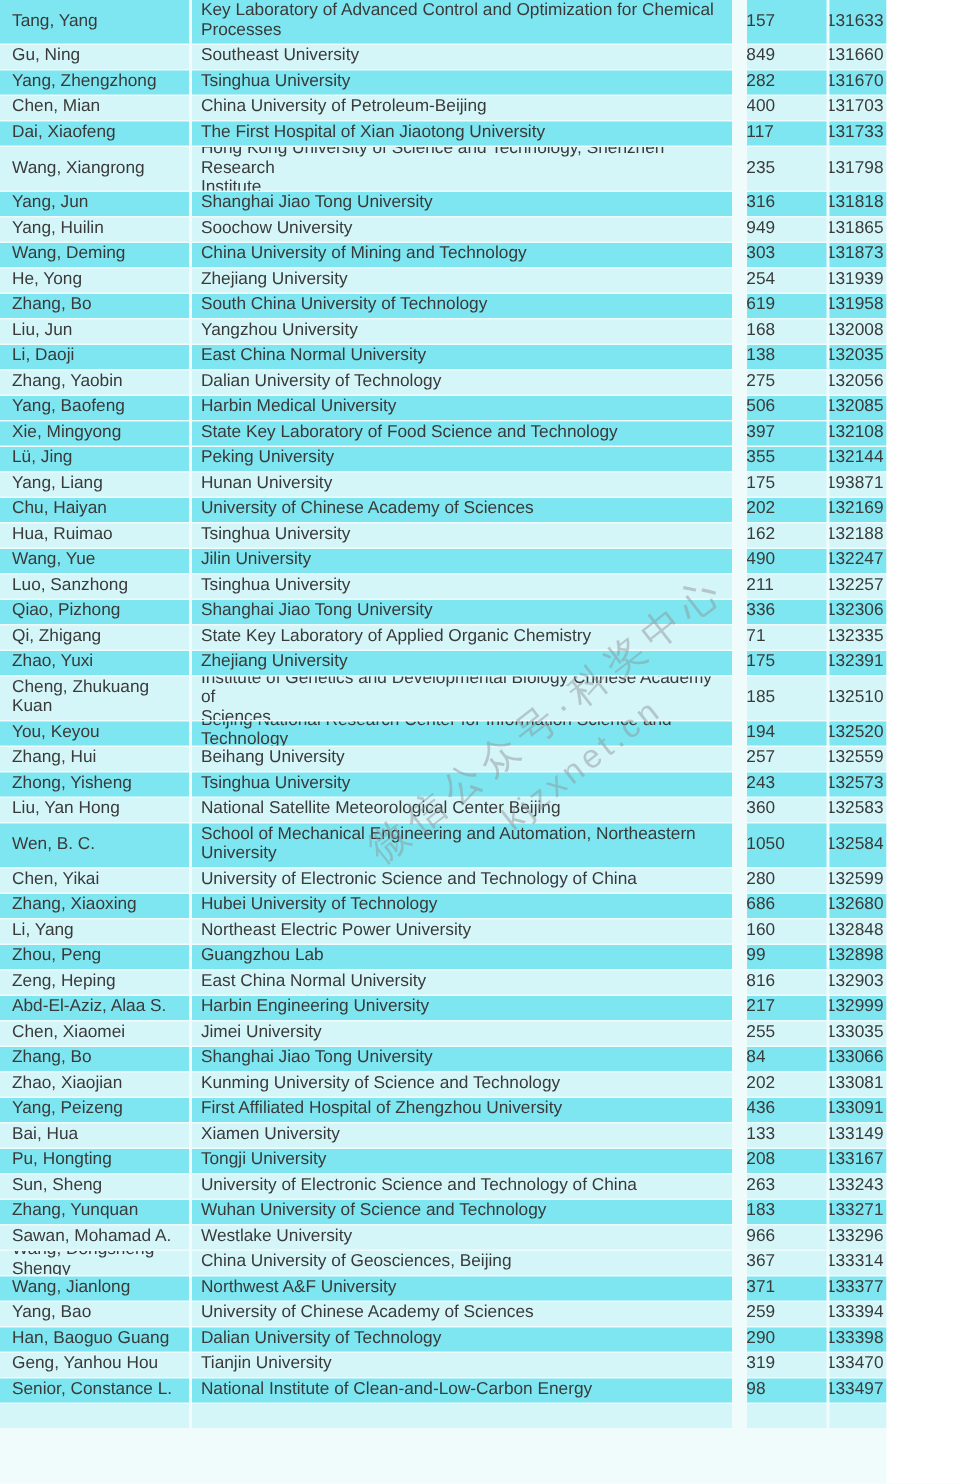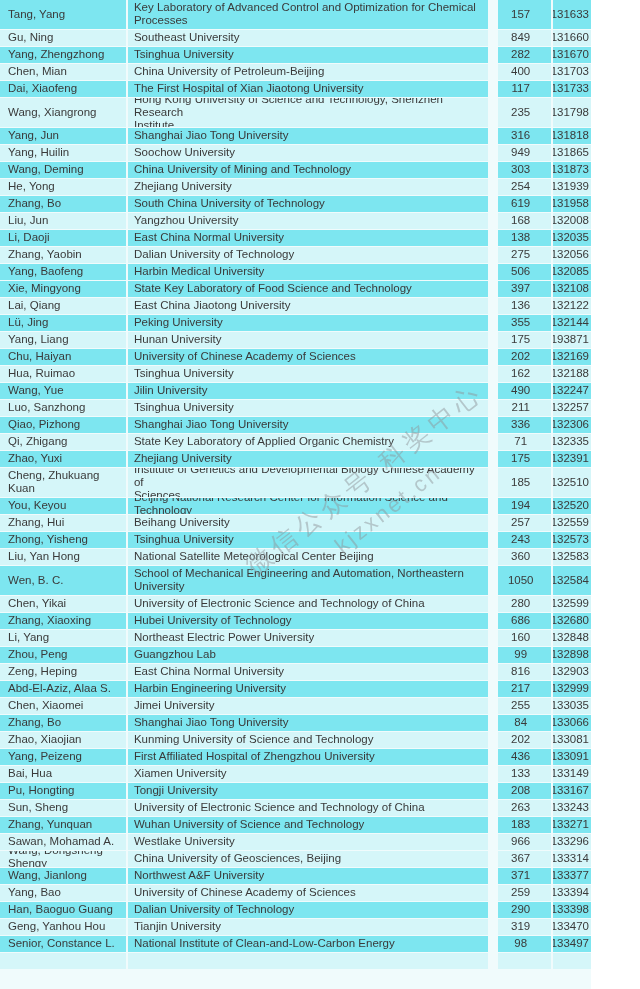--- a/index.html
+++ b/index.html
@@ -33,21 +33,21 @@
     overflow: hidden;
     color: var(--text);
     font-size: 11.5px;
     line-height: 13px;
   }
   .row.dark  .cell { background: var(--row-dark); }
   .row.light .cell { background: var(--row-light); }
   .inner { white-space: pre-line; }
   .name  { width: 138px; padding: 0 2px 0 8px; }
   .inst  { width: 396px; padding: 0 4px 0 6px; }
-  .count { width: 58px;  justify-content: center; padding-right: 7px; font-variant-numeric: tabular-nums; margin-left: 8px; }
+  .count { width: 58px;  justify-content: flex-start; padding-right: 7px; font-variant-numeric: tabular-nums; margin-left: 8px; }
   .id    { width: 42px;  justify-content: flex-end; padding-right: 2px; font-variant-numeric: tabular-nums; }
   
   .clipcell { align-items: center; }
   .clipcell .inner { margin-top: -4px; line-height: 12.5px; }
   .watermark {
     position: absolute;
     left: 195px;
     top: 458px;
     width: 360px;
     transform: rotate(-38deg);
@@ -284,34 +284,20 @@
     <div class="cell inst">
           <span class="inner">State Key Laboratory of Food Science and Technology</span>
         </div>
     <div class="cell count">
           <span>397</span>
         </div>
     <div class="cell id">
           <span>132108</span>
         </div>
   </div>
-      <div class="row light">
-    <div class="cell name">
-          <span class="inner">Lai, Qiang</span>
-        </div>
-    <div class="cell inst">
-          <span class="inner">East China Jiaotong University</span>
-        </div>
-    <div class="cell count">
-          <span>136</span>
-        </div>
-    <div class="cell id">
-          <span>132122</span>
-        </div>
-  </div>
       <div class="row dark">
     <div class="cell name">
           <span class="inner">Lü, Jing</span>
         </div>
     <div class="cell inst">
           <span class="inner">Peking University</span>
         </div>
     <div class="cell count">
           <span>355</span>
         </div>

